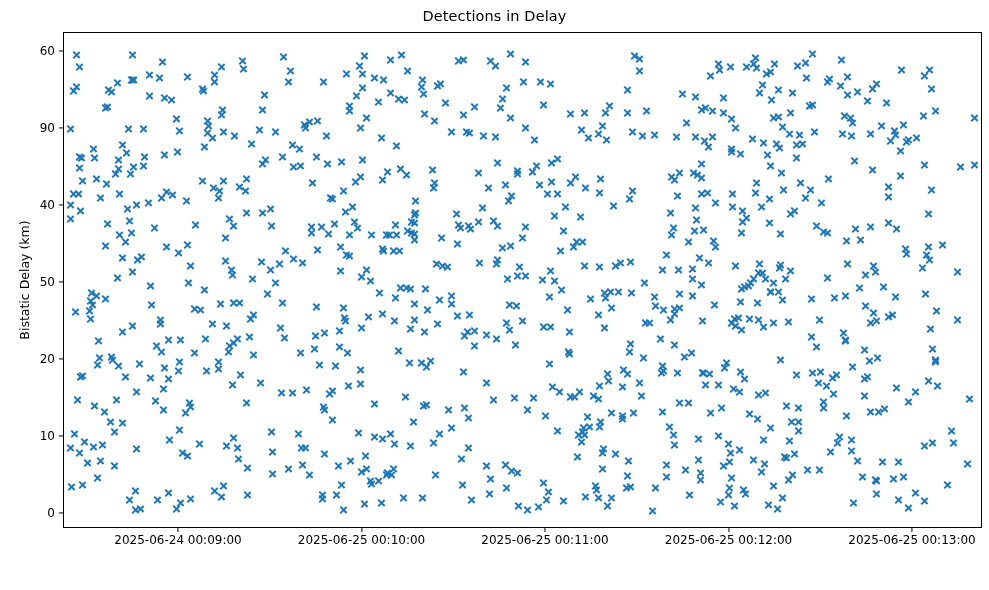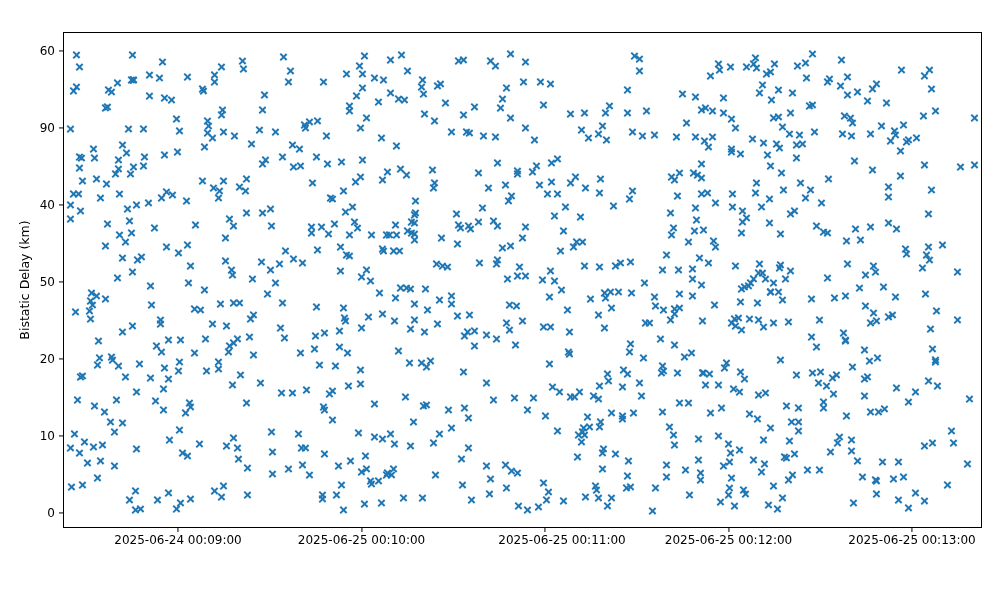--- a/index.html
+++ b/index.html
@@ -140,20 +140,21 @@
     background: #1f77b4;
   }
   .marker::before { transform: rotate(45deg); }
   .marker::after  { transform: rotate(-45deg); }
 </style>
 </head>
 <body>
 
 <div id="figure">
 
+  <div id="chart-title">Detections in Delay</div>
 
   <div id="y-axis-label">Bistatic Delay (km)</div>
 
 
   <div id="ytick-layer">
       <div class="ytick-label" style="top: 512.62px; left: 7px; width: 48px;">0</div>
       <div class="ytick-mark" style="top: 512.62px;"></div>
       <div class="ytick-label" style="top: 435.721px; left: 7px; width: 48px;">10</div>
       <div class="ytick-mark" style="top: 435.721px;"></div>
       <div class="ytick-label" style="top: 358.822px; left: 7px; width: 48px;">20</div>
@@ -165,21 +166,21 @@
       <div class="ytick-label" style="top: 128.124px; left: 7px; width: 48px;">90</div>
       <div class="ytick-mark" style="top: 128.124px;"></div>
       <div class="ytick-label" style="top: 51.2248px; left: 7px; width: 48px;">60</div>
       <div class="ytick-mark" style="top: 51.2248px;"></div>
     </div>
   <div id="xtick-layer">
       <div class="xtick-label" style="left: 178px;">2025-06-24 00:09:00</div>
       <div class="xtick-mark" style="left: 178px;"></div>
       <div class="xtick-label" style="left: 361.5px;">2025-06-25 00:10:00</div>
       <div class="xtick-mark" style="left: 361.5px;"></div>
-      <div class="xtick-label" style="left: 562px;">2025-06-25 00:11:00</div>
+      <div class="xtick-label" style="left: 545px;">2025-06-25 00:11:00</div>
       <div class="xtick-mark" style="left: 545px;"></div>
       <div class="xtick-label" style="left: 728.5px;">2025-06-25 00:12:00</div>
       <div class="xtick-mark" style="left: 728.5px;"></div>
       <div class="xtick-label" style="left: 912px;">2025-06-25 00:13:00</div>
       <div class="xtick-mark" style="left: 912px;"></div>
     </div>
 
   <div id="axes">
     <div id="plot-area">
         <div class="marker" style="left: 486.44px; top: 294.31px;"></div>

